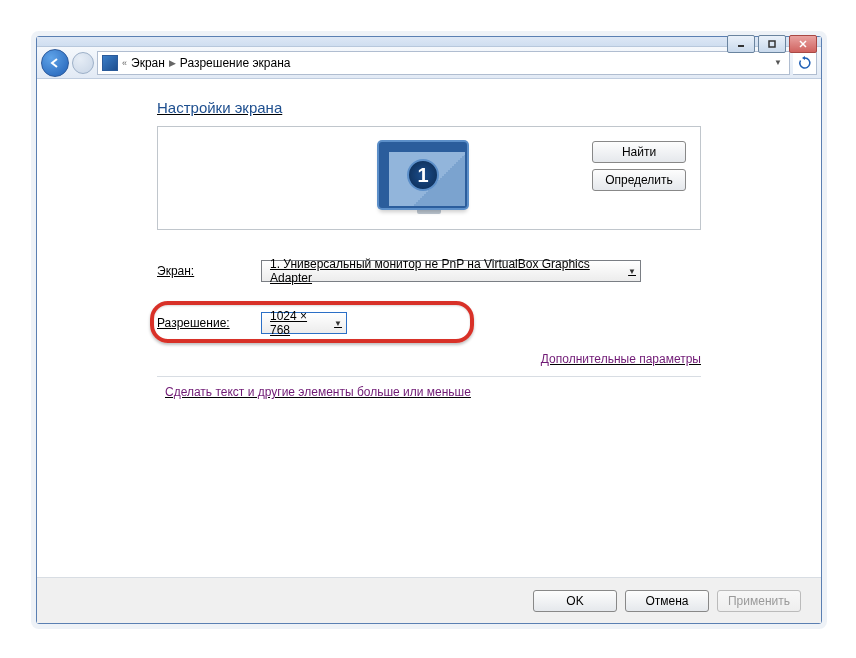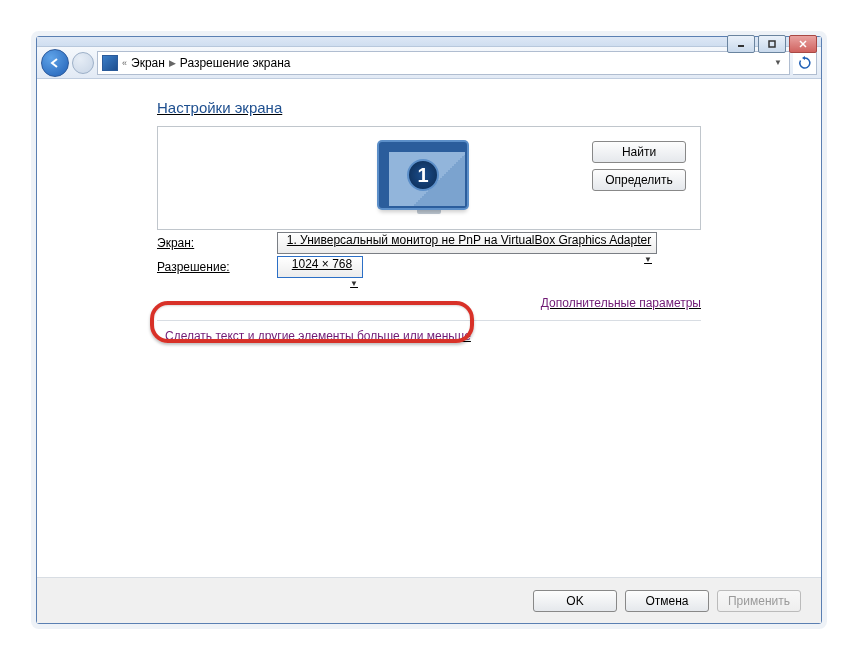--- a/index.html
+++ b/index.html
@@ -167,32 +167,31 @@
   background: linear-gradient(#fdfdfd,#e5e8ec);
   font-size: 12px;
   padding: 0 10px;
   display: inline-flex; align-items: center; justify-content: center;
   cursor: default;
 }
 
 .form-row {
   display: flex;
   align-items: center;
-  margin-top: 2px;
-  gap: 24px;
+  margin-top: 30px;
+  gap: 8px;
 }
 .form-label { width: 96px; }
 .dropdown {
   height: 22px;
   border: 1px solid #7a7e84;
   background: linear-gradient(#fff,#ececec);
   display: inline-flex; align-items: center;
   padding: 0 4px 0 8px;
   gap: 8px;
-  flex-direction: column;
 }
 .dropdown .dd-arrow { font-size: 8px; color: #333; margin-left:auto; padding-left:6px; }
 .dd-wide { width: 380px; }
 .dd-narrow { width: 86px; }
 
 .highlight-ring {
   position: absolute;
   border: 4px solid #d83128;
   border-radius: 18px;
   box-shadow: 0 2px 3px rgba(0,0,0,0.25), inset 0 1px 2px rgba(0,0,0,0.15);

